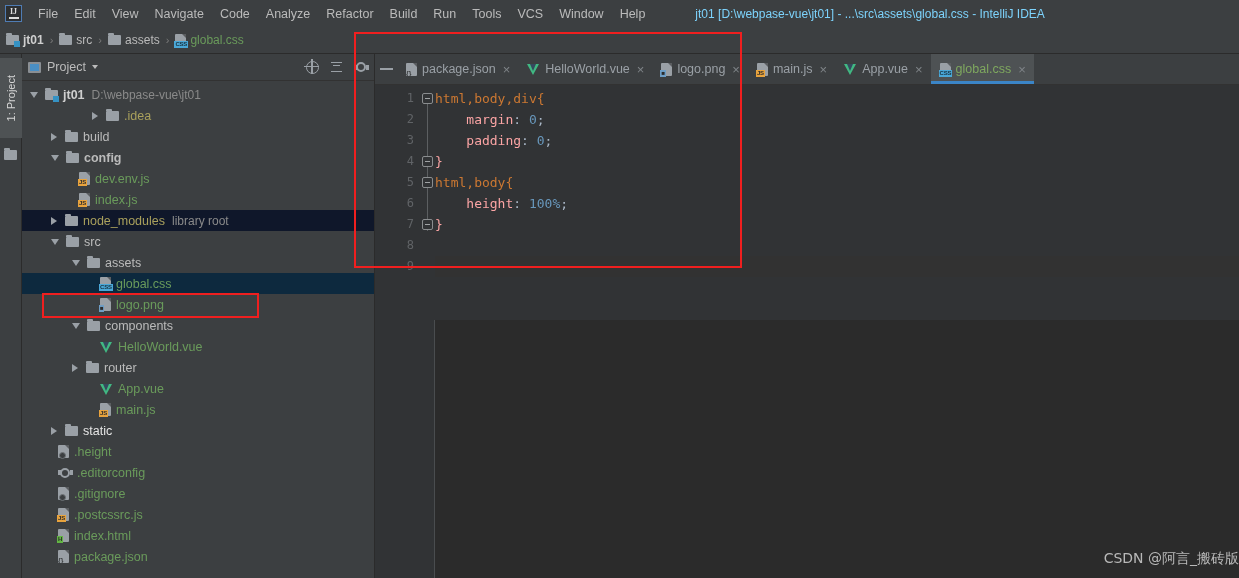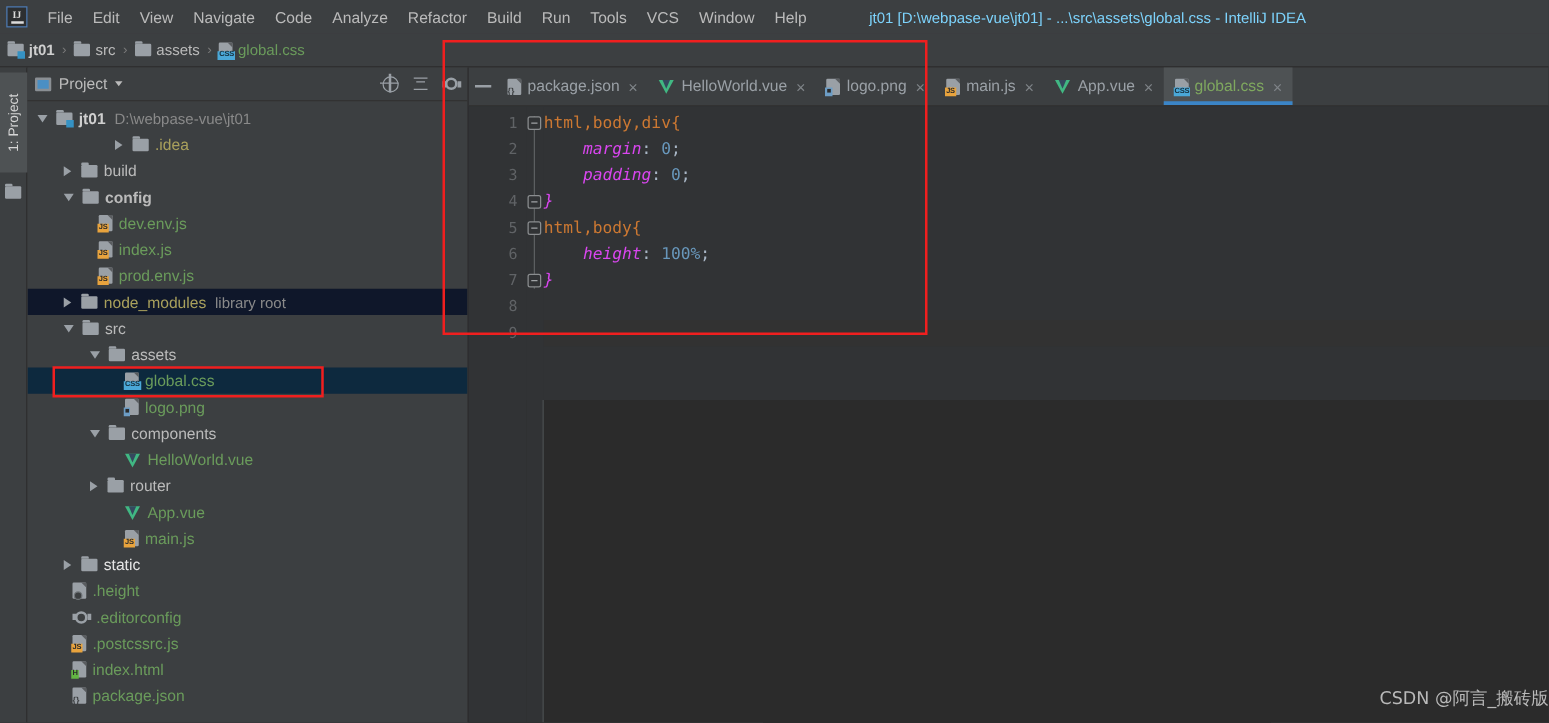--- a/index.html
+++ b/index.html
@@ -258,21 +258,21 @@
     content: ""; position: absolute; left: 2px; top: 4px; width: 5px; height: 1px;
     background: #a0a3a5;
   }
   .code {
     flex: 1; padding-top: 3px; position: relative;
     font-family: "DejaVu Sans Mono", monospace; font-size: 13px;
   }
   .cline { height: 21px; line-height: 21px; white-space: pre; }
   .cline.cur { background: #323232; }
   .t-sel { color: #cc7832; }
-  .t-prop { color: #d946ef; font-style: italic; }
+  .t-prop { color: #fca5a5; }
   .t-num { color: #6897bb; }
   .t-punc { color: #a9b7c6; }
 
   .editor-blank {
     position: absolute; left: 0; top: 266px; width: 864px; height: 258px;
     background: #2b2b2b;
   }
   .editor-blank .gutterpad {
     position: absolute; left: 0; top: 0; width: 46px; height: 258px;
     background: #313335;
@@ -403,27 +403,20 @@
           </span>
           <span class="trow-label" style="color: rgb(106, 155, 91);">dev.env.js</span>
         </div>
         <div class="trow" style="padding-left: 50px;">
           <span class="ico-arrow" style="width: 0px; margin-right: 7px;"></span>
           <span class="ico ico-file">
             <i class="badge js" style="font-style: normal;">JS</i>
           </span>
           <span class="trow-label" style="color: rgb(106, 155, 91);">index.js</span>
         </div>
-        <div class="trow" style="padding-left: 50px;">
-          <span class="ico-arrow" style="width: 0px; margin-right: 7px;"></span>
-          <span class="ico ico-file">
-            <i class="badge js" style="font-style: normal;">JS</i>
-          </span>
-          <span class="trow-label" style="color: rgb(106, 155, 91);">prod.env.js</span>
-        </div>
         <div class="trow libhl" style="padding-left: 29px;">
           <span class="ico-arrow collapsed" style="width: 7px; margin-right: 7px;"></span>
           <span class="ico ico-folder"></span>
           <span class="trow-label" style="color: rgb(169, 160, 92);">node_modules</span>
           <span class="trow-sub">library root</span>
         </div>
         <div class="trow" style="padding-left: 29px;">
           <span class="ico-arrow expanded" style="width: 7px; margin-right: 7px;"></span>
           <span class="ico ico-folder"></span>
           <span class="trow-label" style="color: rgb(187, 187, 187);">src</span>
@@ -483,20 +476,27 @@
           <span class="ico-arrow" style="width: 0px; margin-right: 7px;"></span>
           <span class="ico ico-file">
             <i style="position: absolute; left: 1px; bottom: -1px; width: 7px; height: 7px; border-radius: 50%; border: 1.5px solid rgb(111, 116, 120); background: rgb(60, 63, 65); box-sizing: border-box;"></i>
           </span>
           <span class="trow-label" style="color: rgb(106, 155, 91);">.height</span>
         </div>
         <div class="trow" style="padding-left: 29px;">
           <span class="ico-arrow" style="width: 0px; margin-right: 7px;"></span>
           <span class="ico ico-gear-sm"></span>
           <span class="trow-label" style="color: rgb(106, 155, 91);">.editorconfig</span>
+        </div>
+        <div class="trow" style="padding-left: 29px;">
+          <span class="ico-arrow" style="width: 0px; margin-right: 7px;"></span>
+          <span class="ico ico-file">
+            <i style="position: absolute; left: 1px; bottom: -1px; width: 7px; height: 7px; border-radius: 50%; border: 1.5px solid rgb(111, 116, 120); background: rgb(60, 63, 65); box-sizing: border-box;"></i>
+          </span>
+          <span class="trow-label" style="color: rgb(106, 155, 91);">.gitignore</span>
         </div>
         <div class="trow" style="padding-left: 29px;">
           <span class="ico-arrow" style="width: 0px; margin-right: 7px;"></span>
           <span class="ico ico-file">
             <i class="badge js" style="font-style: normal;">JS</i>
           </span>
           <span class="trow-label" style="color: rgb(106, 155, 91);">.postcssrc.js</span>
         </div>
         <div class="trow" style="padding-left: 29px;">
           <span class="ico-arrow" style="width: 0px; margin-right: 7px;"></span>

